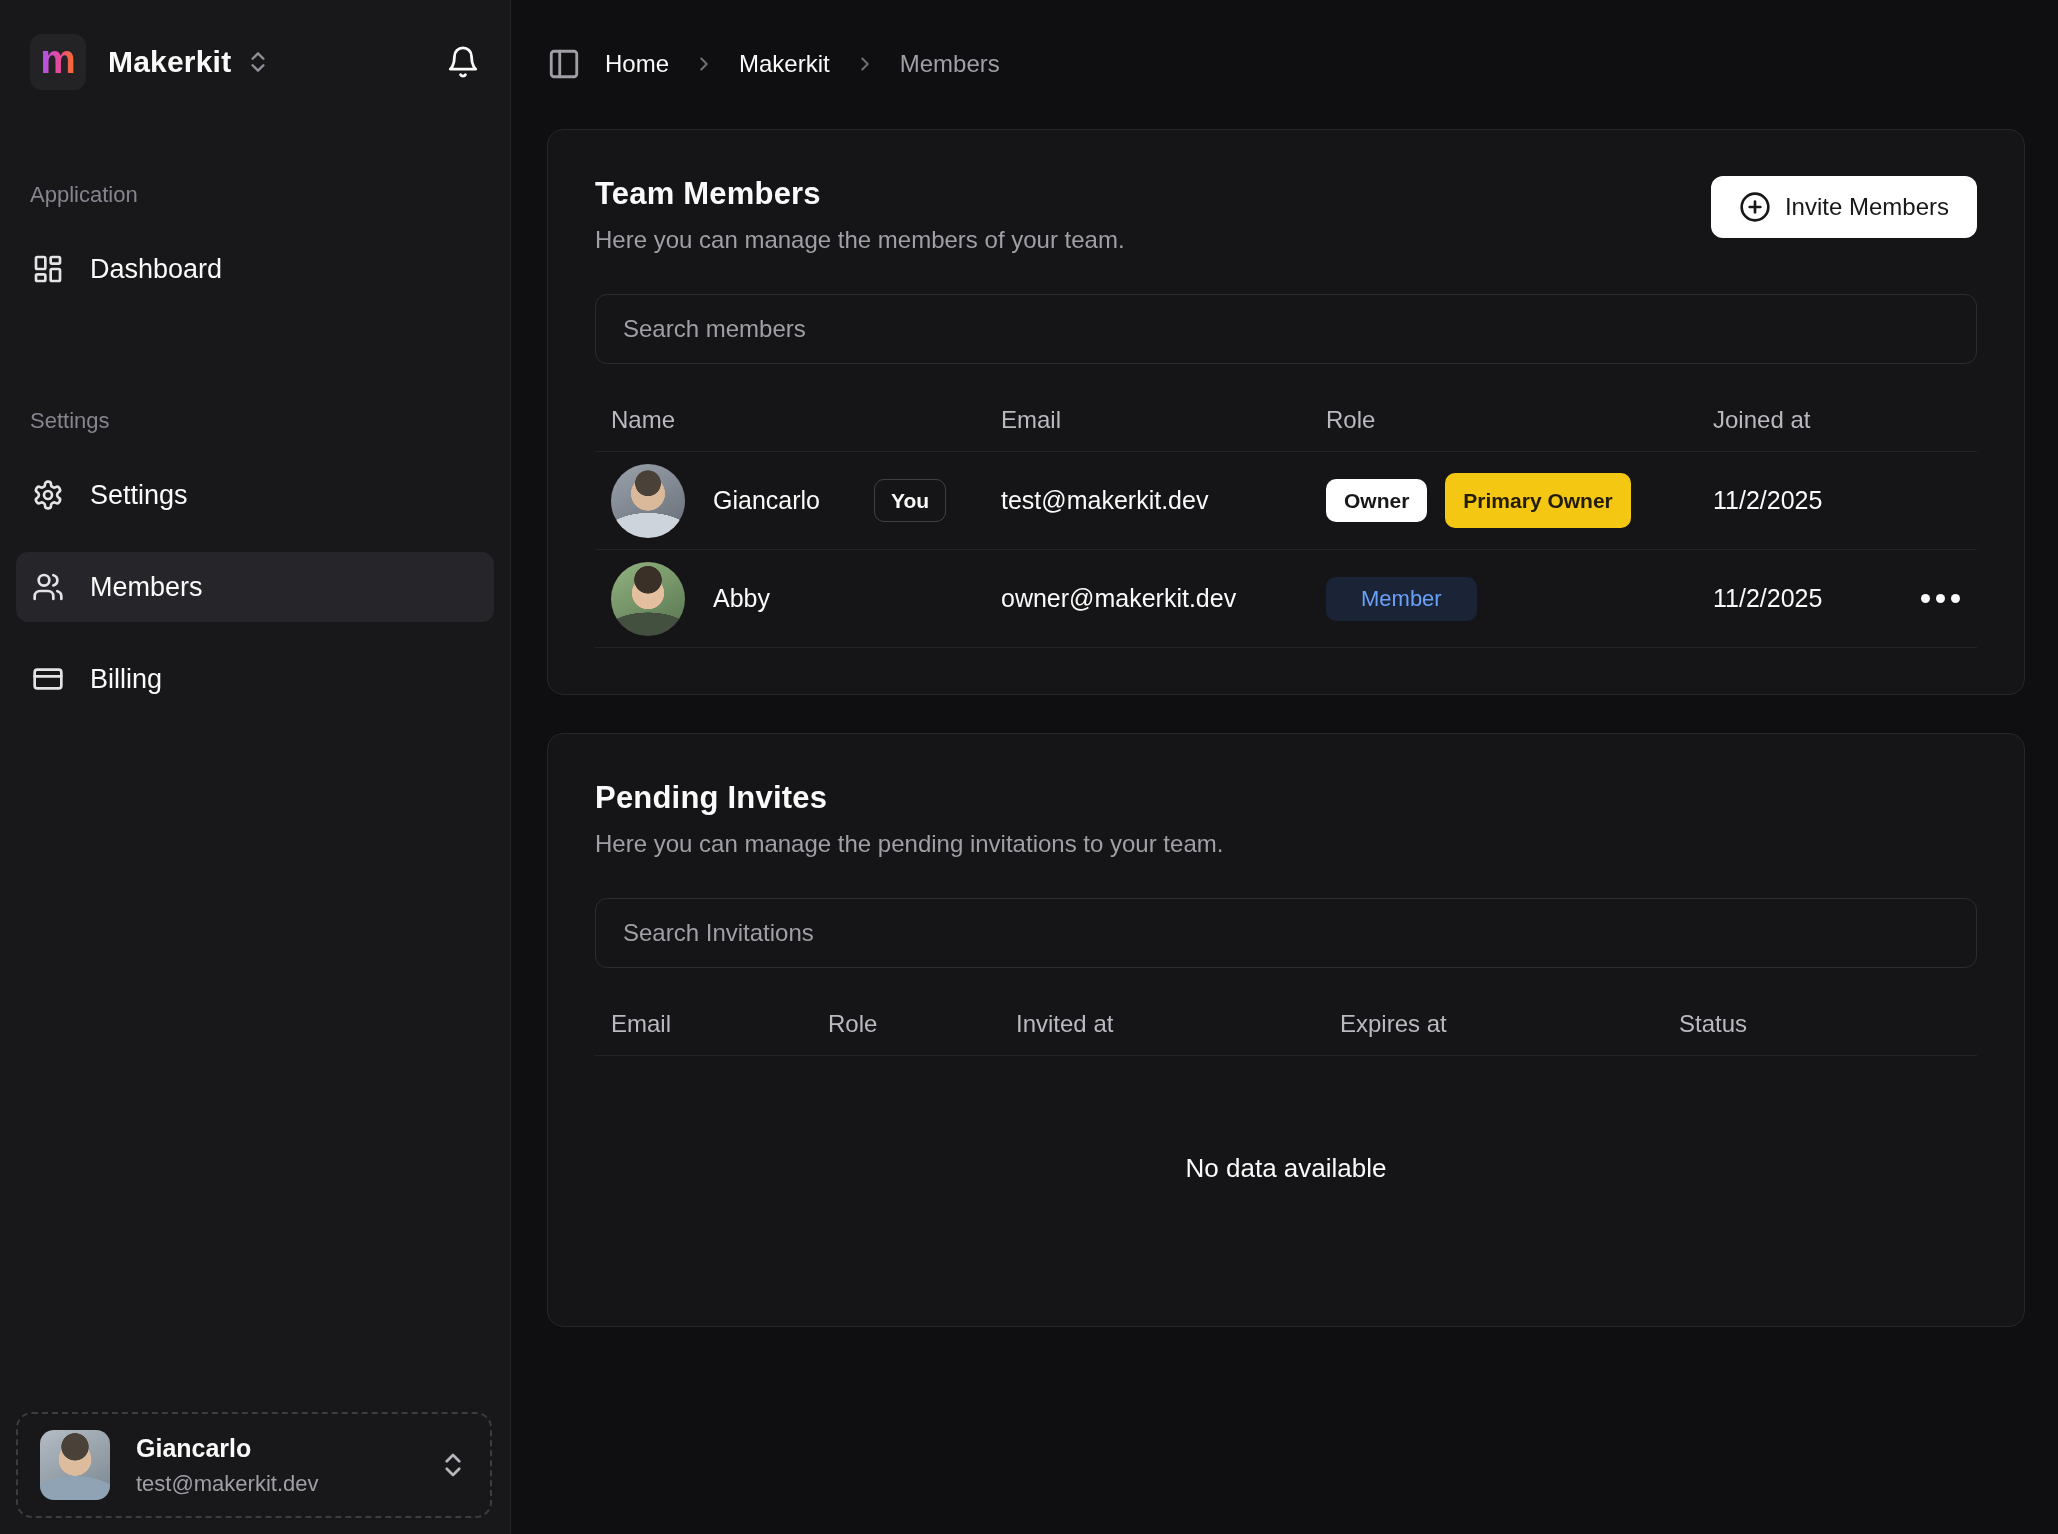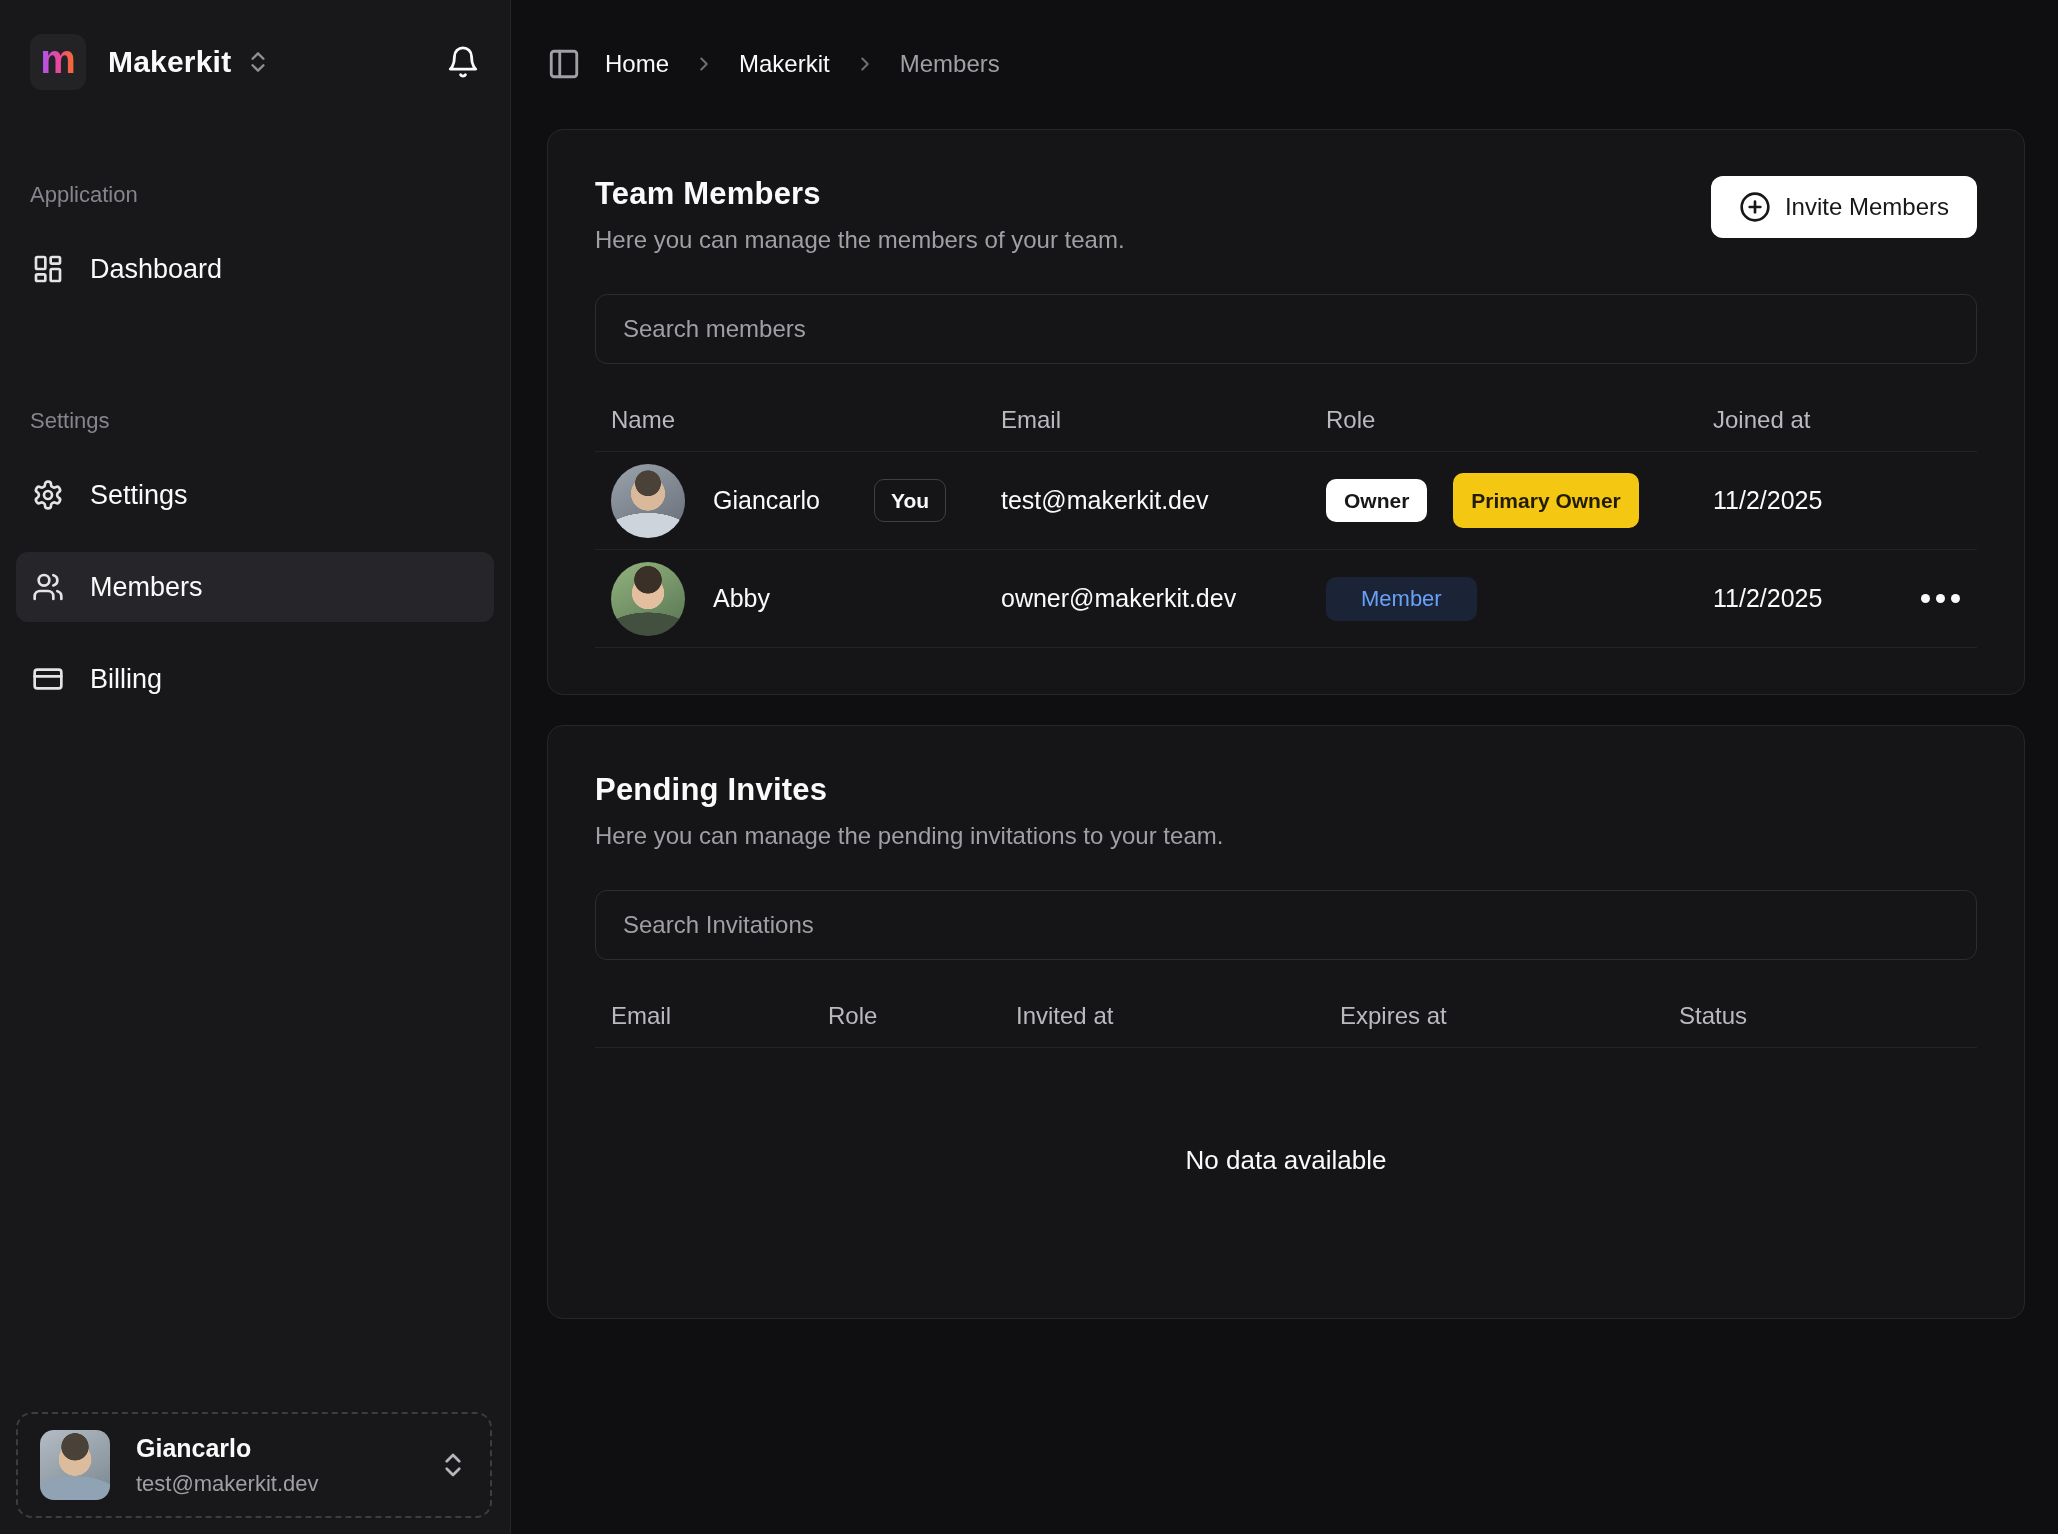--- a/index.html
+++ b/index.html
@@ -90,21 +90,21 @@
   .panel-toggle { color:#9f9fa6; cursor:pointer; }
   .crumb { font-size:24px; color:#fafafa; cursor:pointer; }
   .crumb.current { color:#9f9fa6; cursor:default; }
   .crumb-sep { color:#6f6f77; }
 
   .card {
     margin:41px 33px 0 36px;
     background:#151517; border:1px solid #27272b; border-radius:16px;
     padding:46px 47px;
   }
-  .card.second { margin-top:30px; }
+  .card.second { margin-top:38px; }
   .card-head { display:flex; align-items:flex-start; justify-content:space-between; }
   .card-title { font-size:31px; font-weight:700; letter-spacing:.2px; }
   .card-sub { font-size:24px; color:#9f9fa6; margin-top:14px; }
 
   .invite-btn {
     display:flex; align-items:center; gap:14px;
     background:#ffffff; color:#18181b; border:none; cursor:pointer;
     border-radius:12px; padding:0 28px; height:62px;
     font-size:24px; font-weight:500; font-family:inherit;margin-left:40px;
   }
@@ -128,21 +128,21 @@
   .member-name { font-size:25px; }
   .email-text { font-size:25px; color:#fafafa; }
   .date-text { font-size:25px; }
 
   .badge { display:inline-flex; align-items:center; border-radius:10px; line-height:1; }
   .badge-you {
     border:1px solid #3f3f45; color:#fafafa; font-weight:600;
     font-size:21px; padding:10px 16px; margin-left:26px;
   }
   .badge-owner { background:#ffffff; color:#18181b; font-weight:600; font-size:21px; padding:11px 18px; }
-  .badge-primary { background:#f4c713; color:#221c04; font-weight:600; font-size:21px; padding:17px 18px; margin-left:26px; }
+  .badge-primary { background:#f4c713; color:#221c04; font-weight:600; font-size:21px; padding:17px 18px; margin-left:18px; }
   .badge-member { background:rgba(59,130,246,.14); color:#6aa1f8; font-weight:500; font-size:22px; padding:11px 35px; }
 
   .actions-btn { display:flex; gap:6px; align-items:center; cursor:pointer; padding:8px; }
   .actions-btn i { width:9px; height:9px; border-radius:50%; background:#fafafa; }
 
   .empty-state {
     height:224px; display:flex; align-items:center; justify-content:center;
     font-size:26px; color:#fafafa;
   }
 </style>

